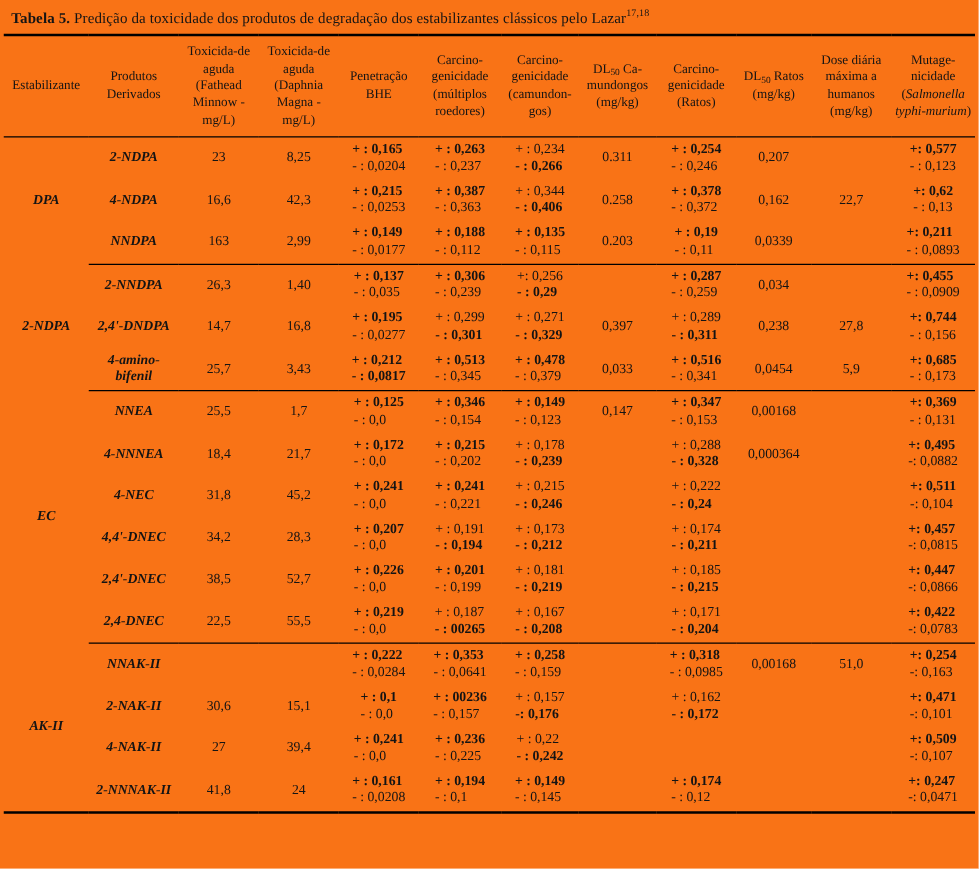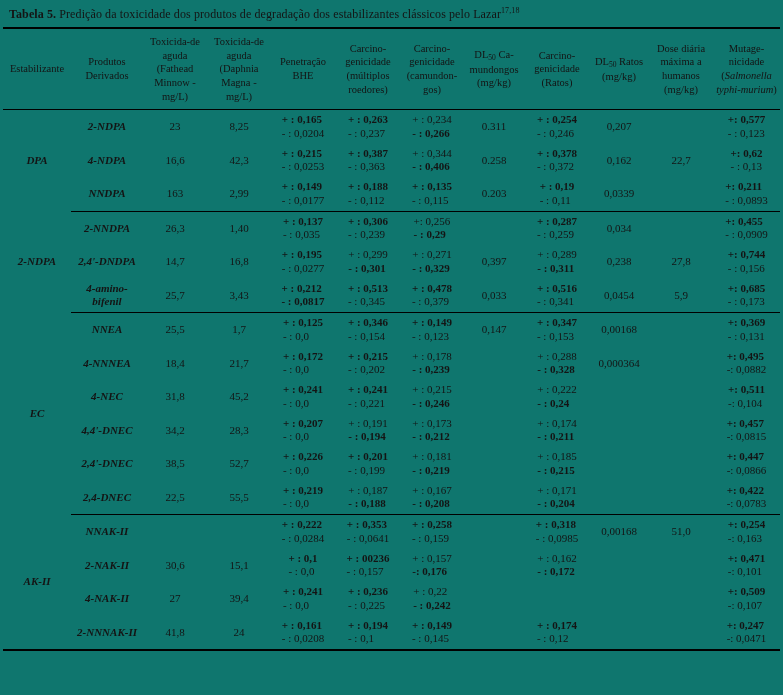--- a/index.html
+++ b/index.html
@@ -1,17 +1,17 @@
 <!DOCTYPE html>
 <html><head>
 <meta charset="utf-8">
 <style>
   html, body { margin: 0; padding: 0; background: #ffffff; }
   .page {
-    width: 783px; height: 695px; background: #0f766e;
+    width: 783px; height: 695px; background: #f97316;
     font-family: "Liberation Serif", "DejaVu Serif", serif;
     color: #141414; overflow: hidden; box-sizing: border-box;
     padding: 4px 3px 0 3px;
   }
   .title { font-size: 12px; padding: 2px 2px 5px 6px; letter-spacing: 0.1px; }
   .title b { font-weight: bold; }
   .title sup { font-size: 8px; }
   table {
     border-collapse: collapse; table-layout: fixed; width: 777px;
     border-top: 2px solid #000; border-bottom: 2px solid #000;
@@ -221,21 +221,21 @@
           <td><span class="lines"><div>+ : 0,185</div><div class="b">- : 0,215</div></span></td>
           <td></td>
           <td></td>
           <td><span class="lines"><div class="b">+: 0,447</div><div>-: 0,0866</div></span></td>
         </tr>
         <tr class="gend">
           <td class="prod">2,4-DNEC</td>
           <td class="num"><span class="lines"><div>22,5</div></span></td>
           <td class="num"><span class="lines"><div>55,5</div></span></td>
           <td><span class="lines"><div class="b">+ : 0,219</div><div>- : 0,0</div></span></td>
-          <td><span class="lines"><div>+ : 0,187</div><div class="b">- : 0,188</div></span></td>
+          <td><span class="lines"><div>+ : 0,187</div><div class="b">- : 00265</div></span></td>
           <td><span class="lines"><div>+ : 0,167</div><div class="b">- : 0,208</div></span></td>
           <td></td>
           <td><span class="lines"><div>+ : 0,171</div><div class="b">- : 0,204</div></span></td>
           <td></td>
           <td></td>
           <td><span class="lines"><div class="b">+: 0,422</div><div>-: 0,0783</div></span></td>
         </tr>
         <tr>
           <td rowspan="4" class="stab">AK-II</td>
           <td class="prod">NNAK-II</td>

